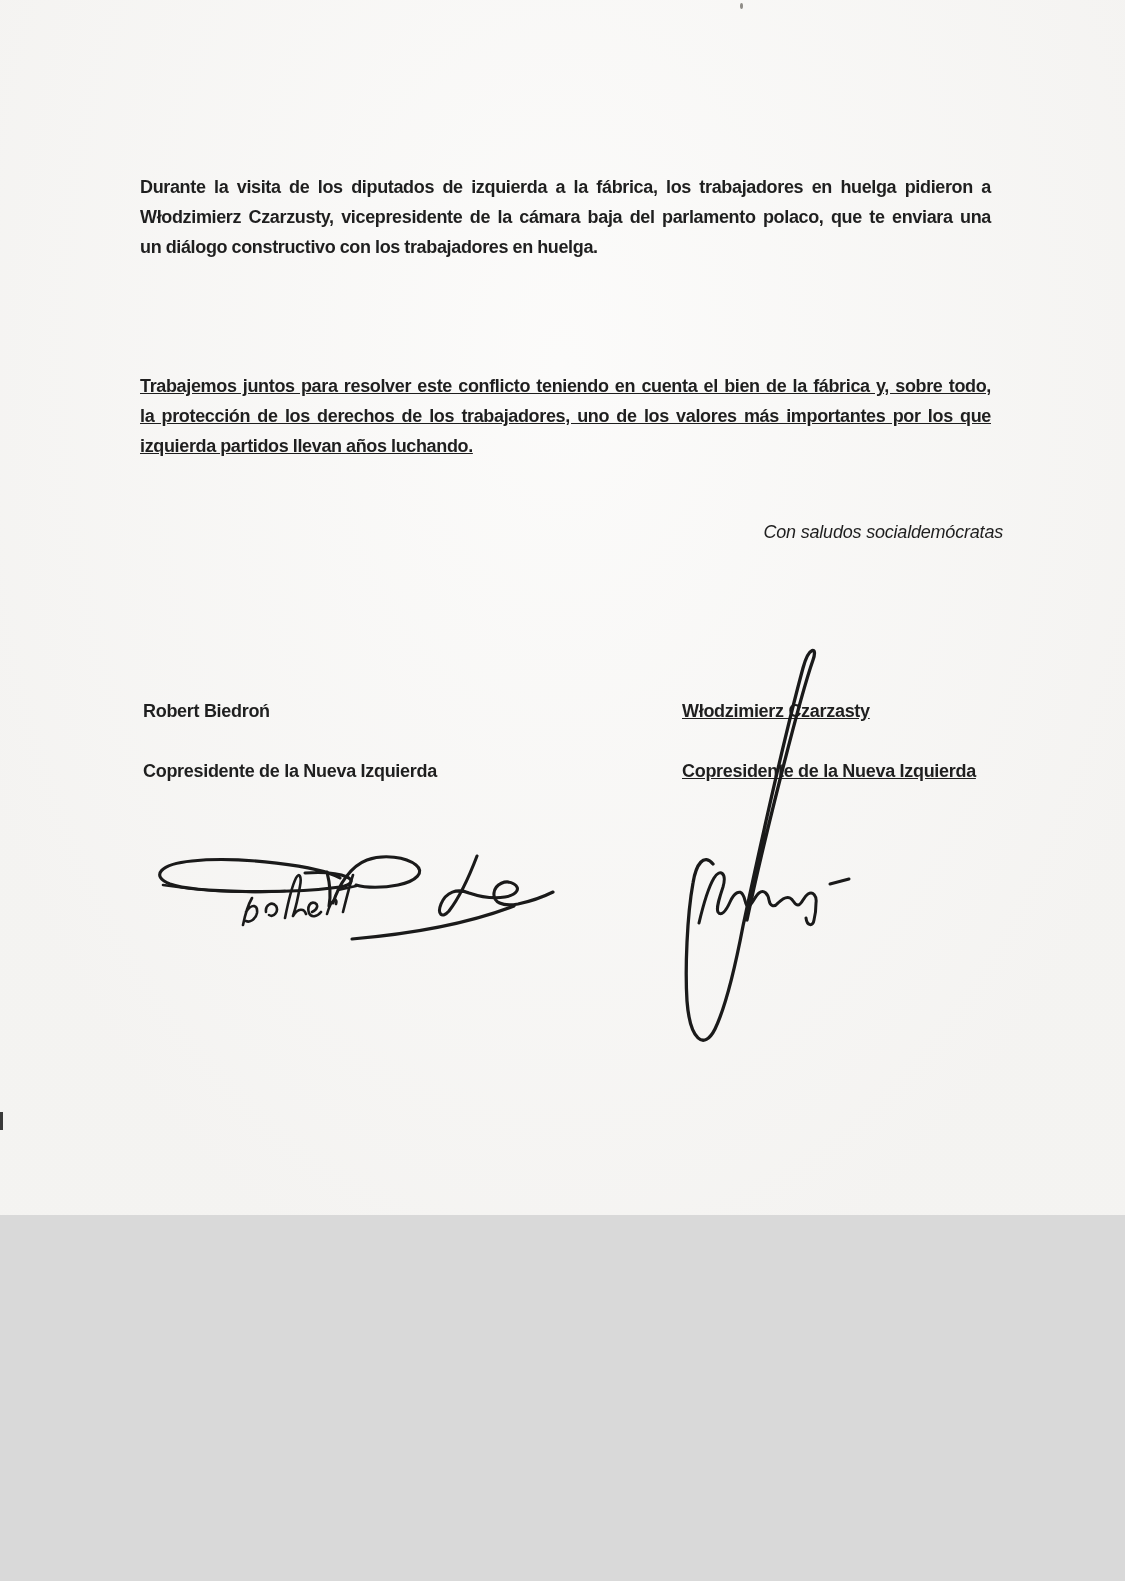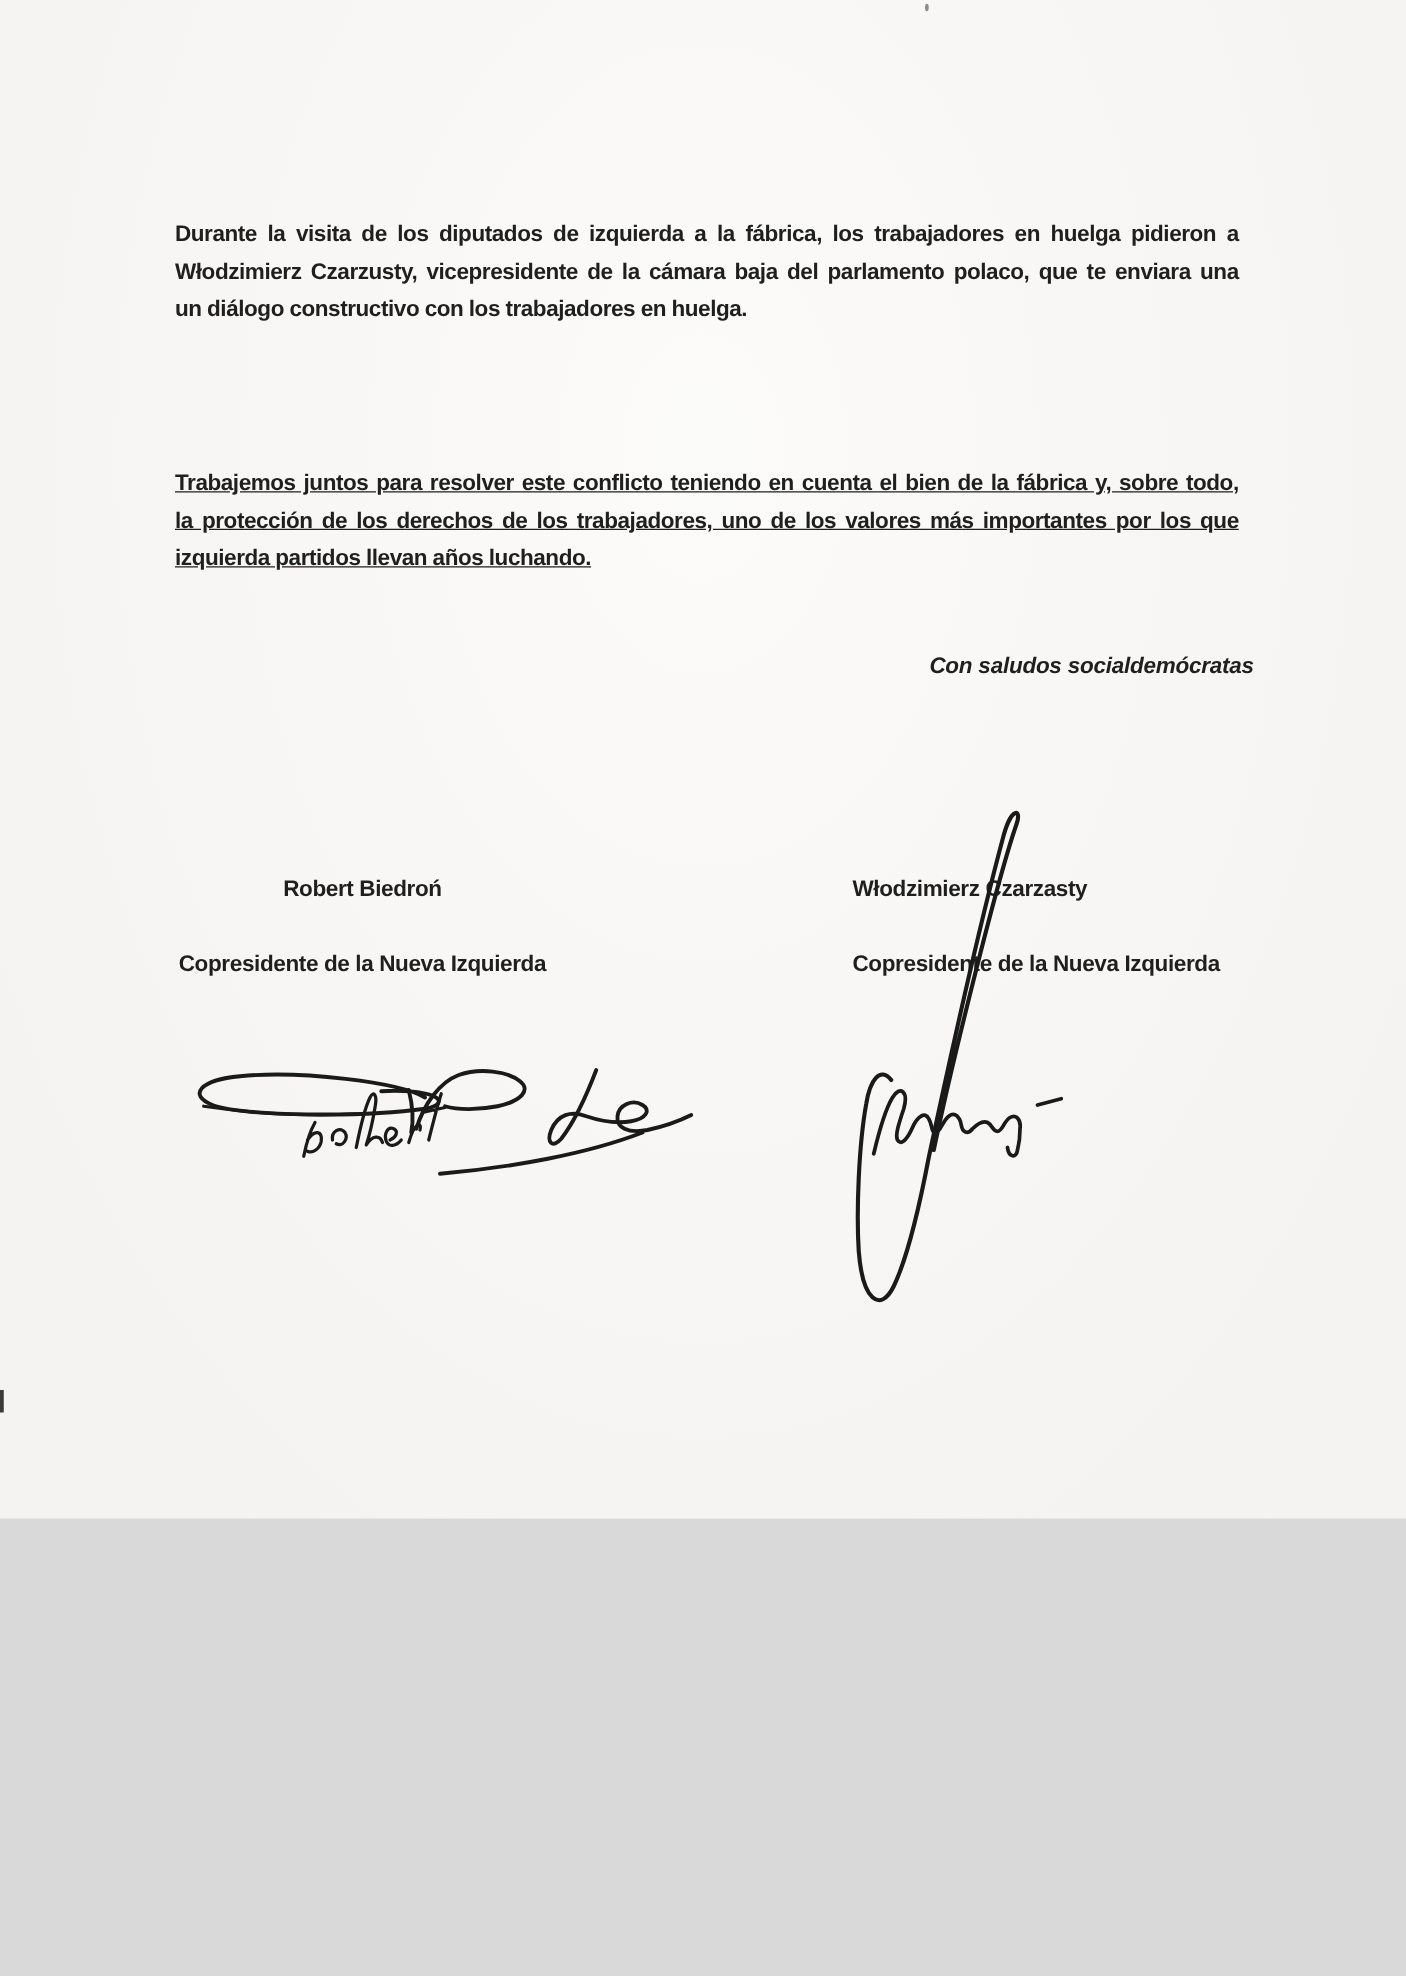--- a/index.html
+++ b/index.html
@@ -19,29 +19,29 @@
     font-size:18px;font-weight:600;
     letter-spacing:-0.35px;word-spacing:-0.3px;
     line-height:30px;
   }
   .p1{top:172px;}
   .p2{top:371px;text-decoration:underline;}
   .line{text-align:justify;text-align-last:justify;}
   .line.last{text-align-last:left;}
   .closing{
     position:absolute;top:522px;right:122px;
-    font-size:18px;font-weight:700;font-style:italic;
+    font-size:18px;font-weight:400;font-style:italic;
     letter-spacing:-0.2px;
   }
   .sig-block{
     position:absolute;top:700px;
     font-size:18px;font-weight:600;letter-spacing:-0.3px;
   }
-  .sig-block.left{left:143px;text-align:center;}
-  .sig-block.right{left:682px;}
+  .sig-block.left{left:143px;}
+  .sig-block.right{left:682px;text-decoration:underline;}
   .sig-name{line-height:22px;}
   .sig-title{line-height:22px;margin-top:38px;}
   svg.signature{position:absolute;pointer-events:none;}
   svg.signature path{fill:none;stroke:#1a1a1a;stroke-linecap:round;stroke-linejoin:round;}
   .sig-robert{left:140px;top:835px;}
   .sig-wlodek{left:656px;top:626px;}
   .speck{position:absolute;background:#8f8d88;border-radius:50%;}
   .speck.s1{left:740px;top:3px;width:3px;height:6px;}
   .edge-mark{position:absolute;left:0;top:1112px;width:3px;height:18px;background:#3a3a3a;}
 </style>

